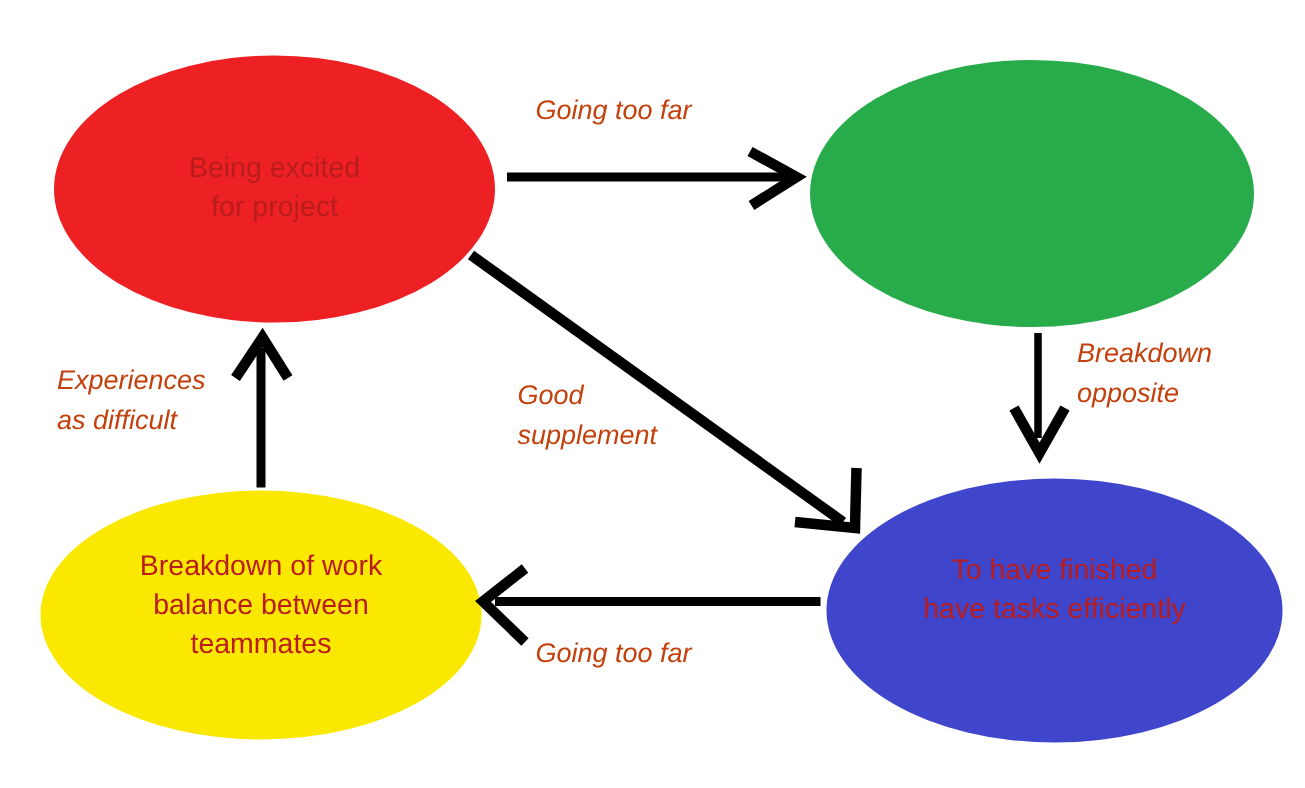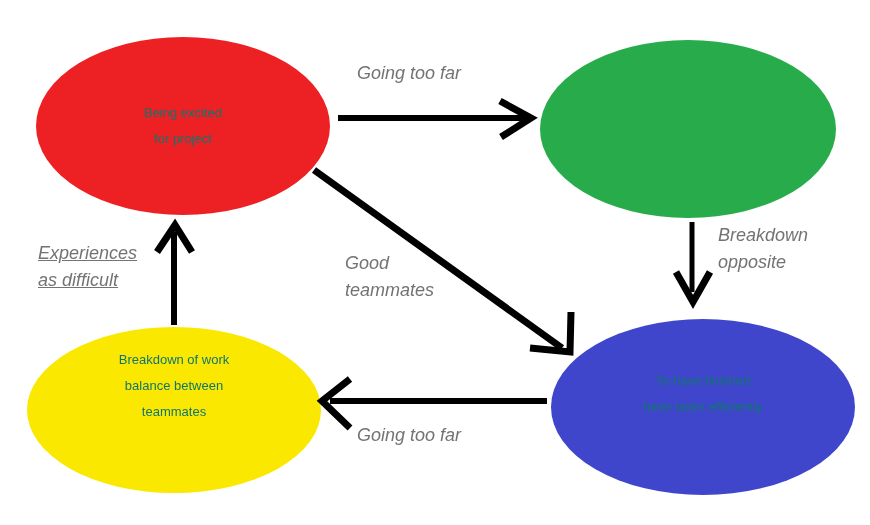--- a/index.html
+++ b/index.html
@@ -21,30 +21,30 @@
   #diagram-svg {
     position: absolute;
     left: 0;
     top: 0;
     width: 870px;
     height: 525px;
   }
   .node-label {
     position: absolute;
     text-align: center;
-    color: #0f766e;
+    color: #b91c1c;
     font-family: "Liberation Sans", sans-serif;
-    font-size: 13px;
+    font-size: 19px;
     line-height: 26px;
     white-space: pre;
     pointer-events: none;
   }
   .edge-label {
     position: absolute;
-    color: #737373;
+    color: #c2410c;
     font-family: "Liberation Sans", sans-serif;
     font-style: italic;
     font-size: 18px;
     line-height: 27px;
     white-space: pre;
   }
 </style>
 </head>
 <body>
 
@@ -84,33 +84,33 @@
       <path d="M 314 170 L 562 348" stroke="#000000" stroke-width="7" fill="none"></path>
       <path d="M 571 312 L 570 352 L 530 348" stroke="#000000" stroke-width="7" fill="none" stroke-linecap="butt" stroke-linejoin="miter"></path>
     </g>
 
   </svg>
 
   <div class="node-label" style="left:36px; top:100px; width:294px;">Being excited
 for project</div>
 
 
-  <div class="node-label" style="left:27px; top:347px; width:294px;">Breakdown of work
+  <div class="node-label" style="left:27px; top:365px; width:294px;">Breakdown of work
 balance between
 teammates</div>
 
   <div class="node-label" style="left:551px; top:368px; width:304px;">To have finished
 have tasks efficiently</div>
 
   <div class="edge-label" style="left:357px; top:60px;">Going too far</div>
 
   <div class="edge-label" style="left:718px; top:222px;">Breakdown
 opposite</div>
 
   <div class="edge-label" style="left:357px; top:422px;">Going too far</div>
 
-  <div class="edge-label" style="left:38px; top:240px;text-decoration:underline;">Experiences
+  <div class="edge-label" style="left:38px; top:240px;">Experiences
 as difficult</div>
 
   <div class="edge-label" style="left:345px; top:250px;">Good
-teammates</div>
+supplement</div>
 
 </div>
 
 </body></html>

